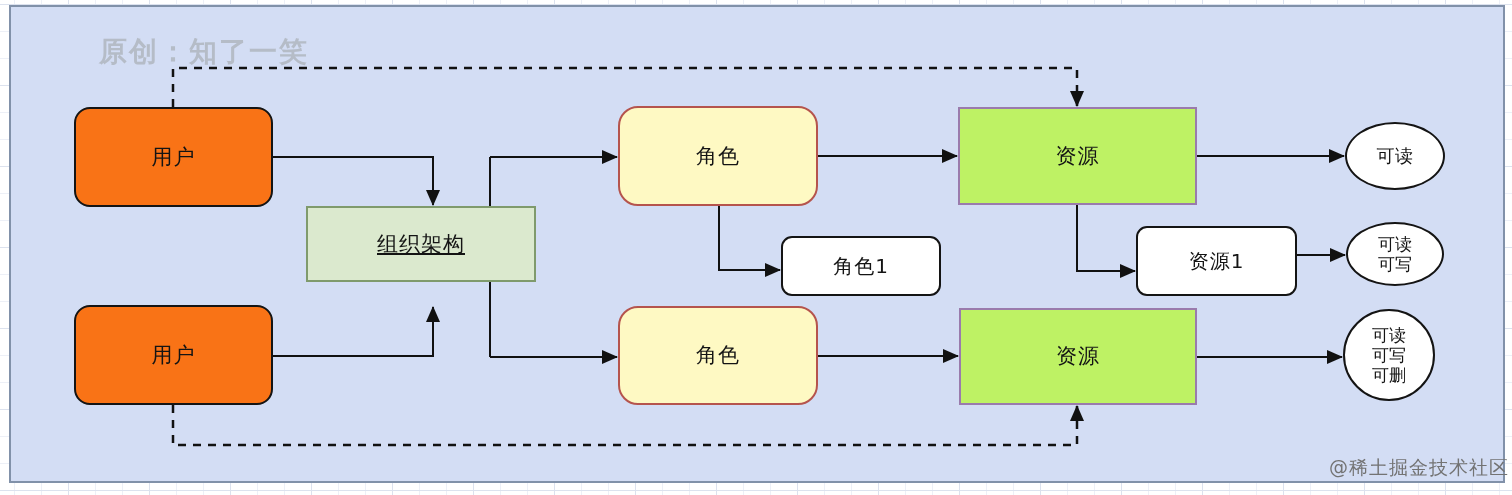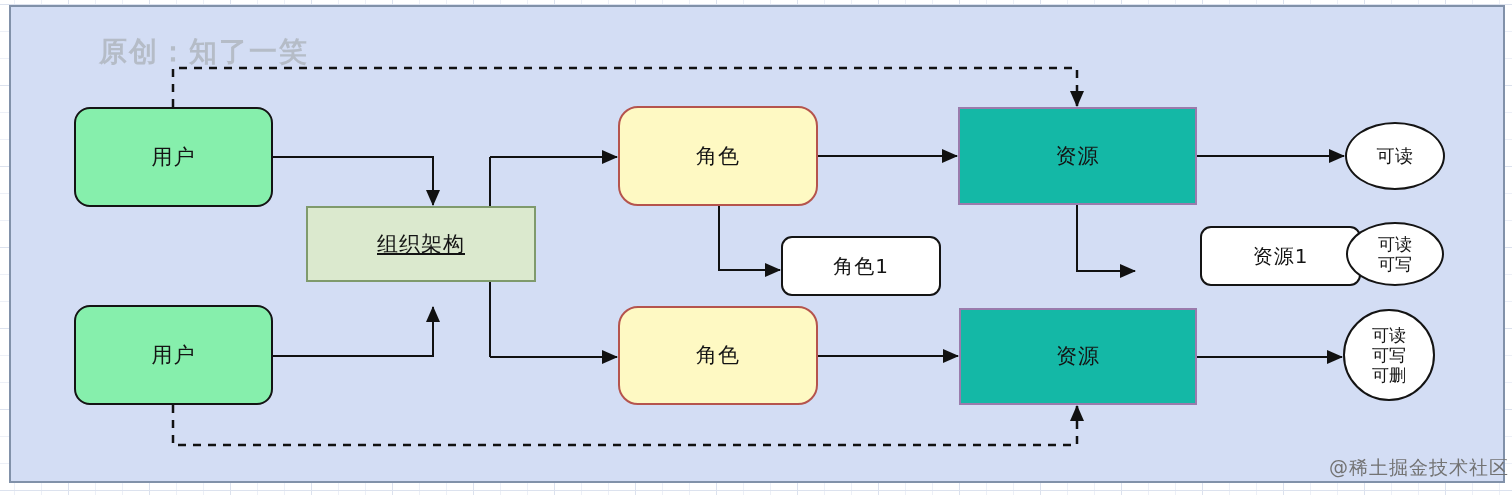--- a/index.html
+++ b/index.html
@@ -33,33 +33,33 @@
     flex-direction: column;
     align-items: center;
     justify-content: center;
     text-align: center;
     color: #141414;
     font-size: 21px;
     letter-spacing: 1px;
     line-height: 1.15;
   }
   .rounded-white {
-    background: #86efac;
+    background: #f97316;
     border: 2.5px solid #141414;
     border-radius: 16px;
   }
   .small-white {
     background: #ffffff;
     border: 2.5px solid #141414;
     border-radius: 11px;
     font-size: 20px;
   }
   .green-rect  { background: #dbe9ce; border: 2px solid #7f9a6c; }
   .pink-round  { background: #fef9c3; border: 2px solid #b5544d; border-radius: 20px; }
-  .purple-rect { background: #14b8a6; border: 2px solid #9a7bac; align-items: center; }
+  .purple-rect { background: #bef264; border: 2px solid #9a7bac; align-items: center; }
   .ellipse {
     background: #ffffff;
     border: 2.5px solid #141414;
     border-radius: 50%;
     font-size: 18px;
     letter-spacing: 0.5px;
     align-items: center;
   }
   .ellipse.small-text { font-size: 17px; line-height: 1.18; letter-spacing: 0; }
 
@@ -147,21 +147,21 @@
 </div>
 
 <div class="node purple-rect" style="left:958px; top:107px; width:239px; height:98px;">
   <span>资源</span>
 </div>
 
 <div class="node purple-rect" style="left:959px; top:308px; width:238px; height:97px;">
   <span>资源</span>
 </div>
 
-<div class="node small-white" style="left:1200px; top:226px; width:161px; height:60px;text-align:right;">
+<div class="node small-white" style="left:1136px; top:226px; width:161px; height:70px;text-align:right;">
   <span>资源1</span>
 </div>
 
 <div class="node ellipse" style="left:1345px; top:122px; width:100px; height:68px;">
   <span>可读</span>
 </div>
 
 <div class="node ellipse small-text" style="left:1346px; top:222px; width:98px; height:64px;">
   <span>可读</span>
   <span>可写</span>

